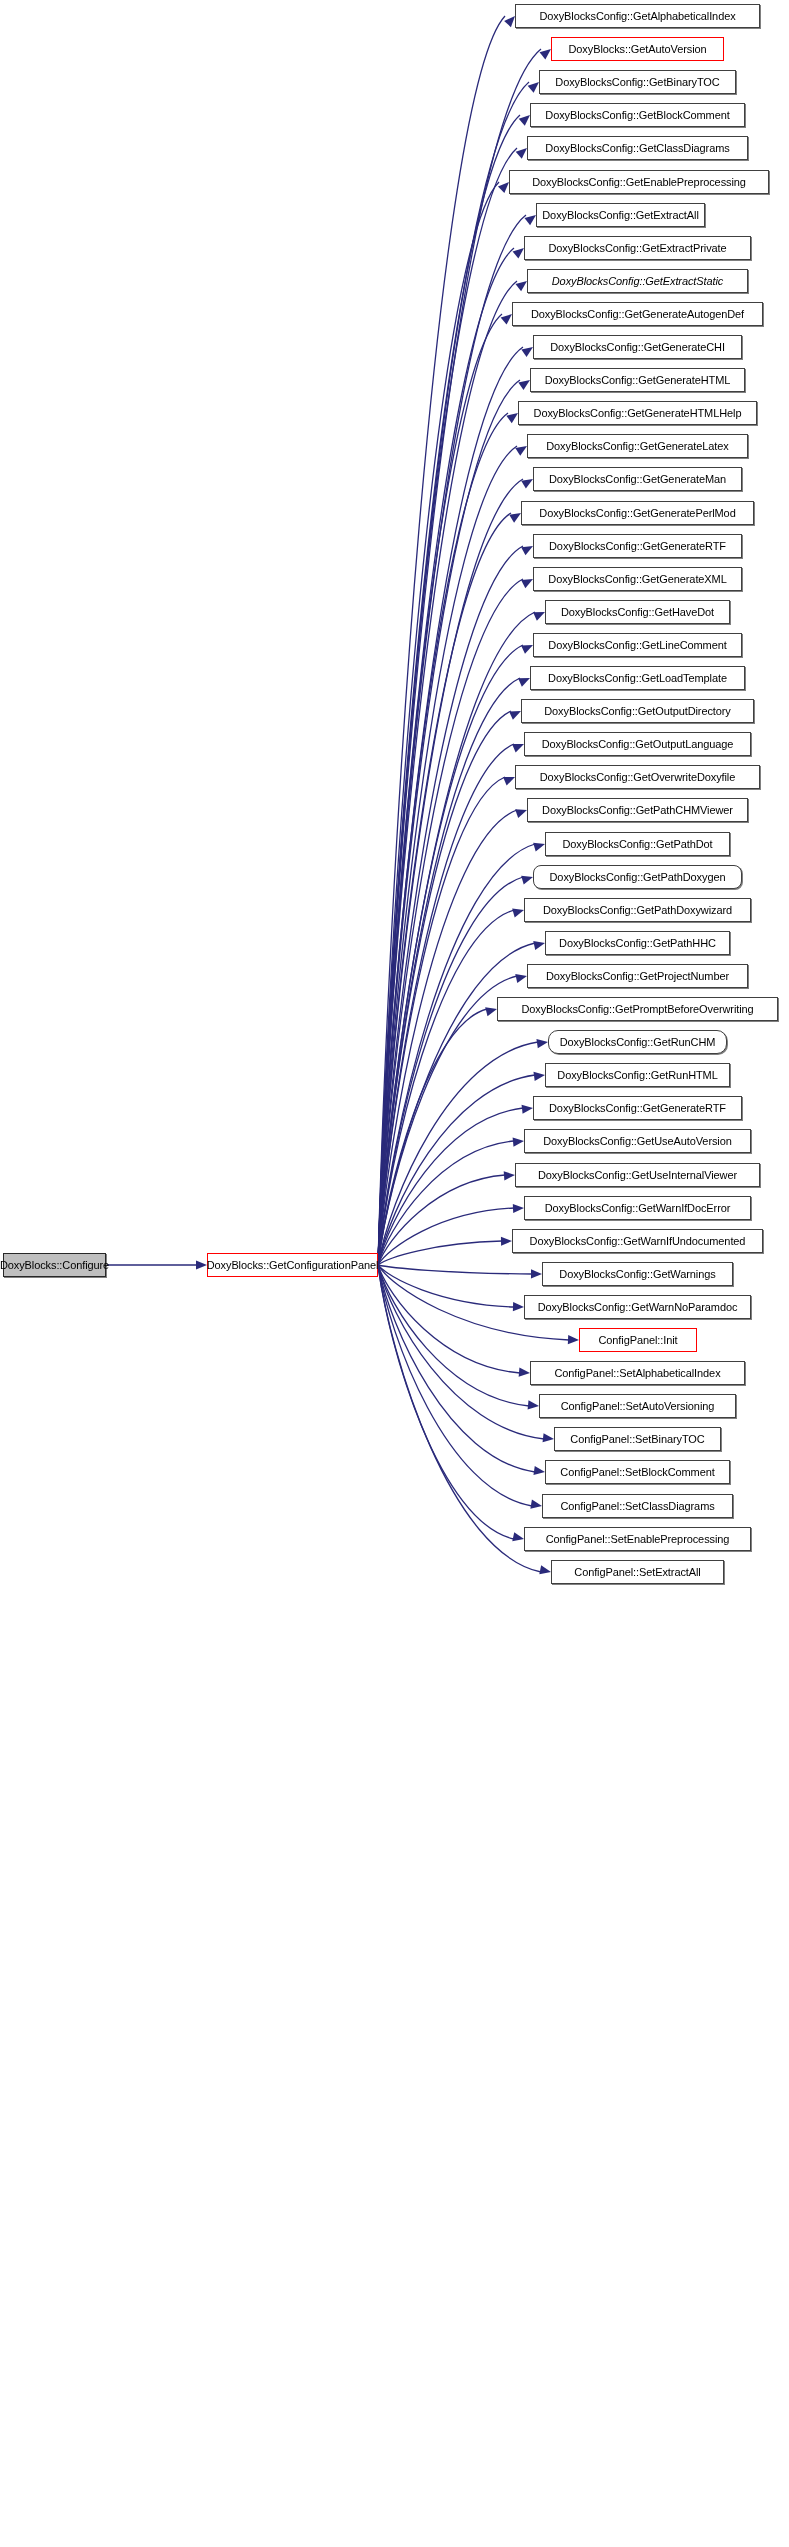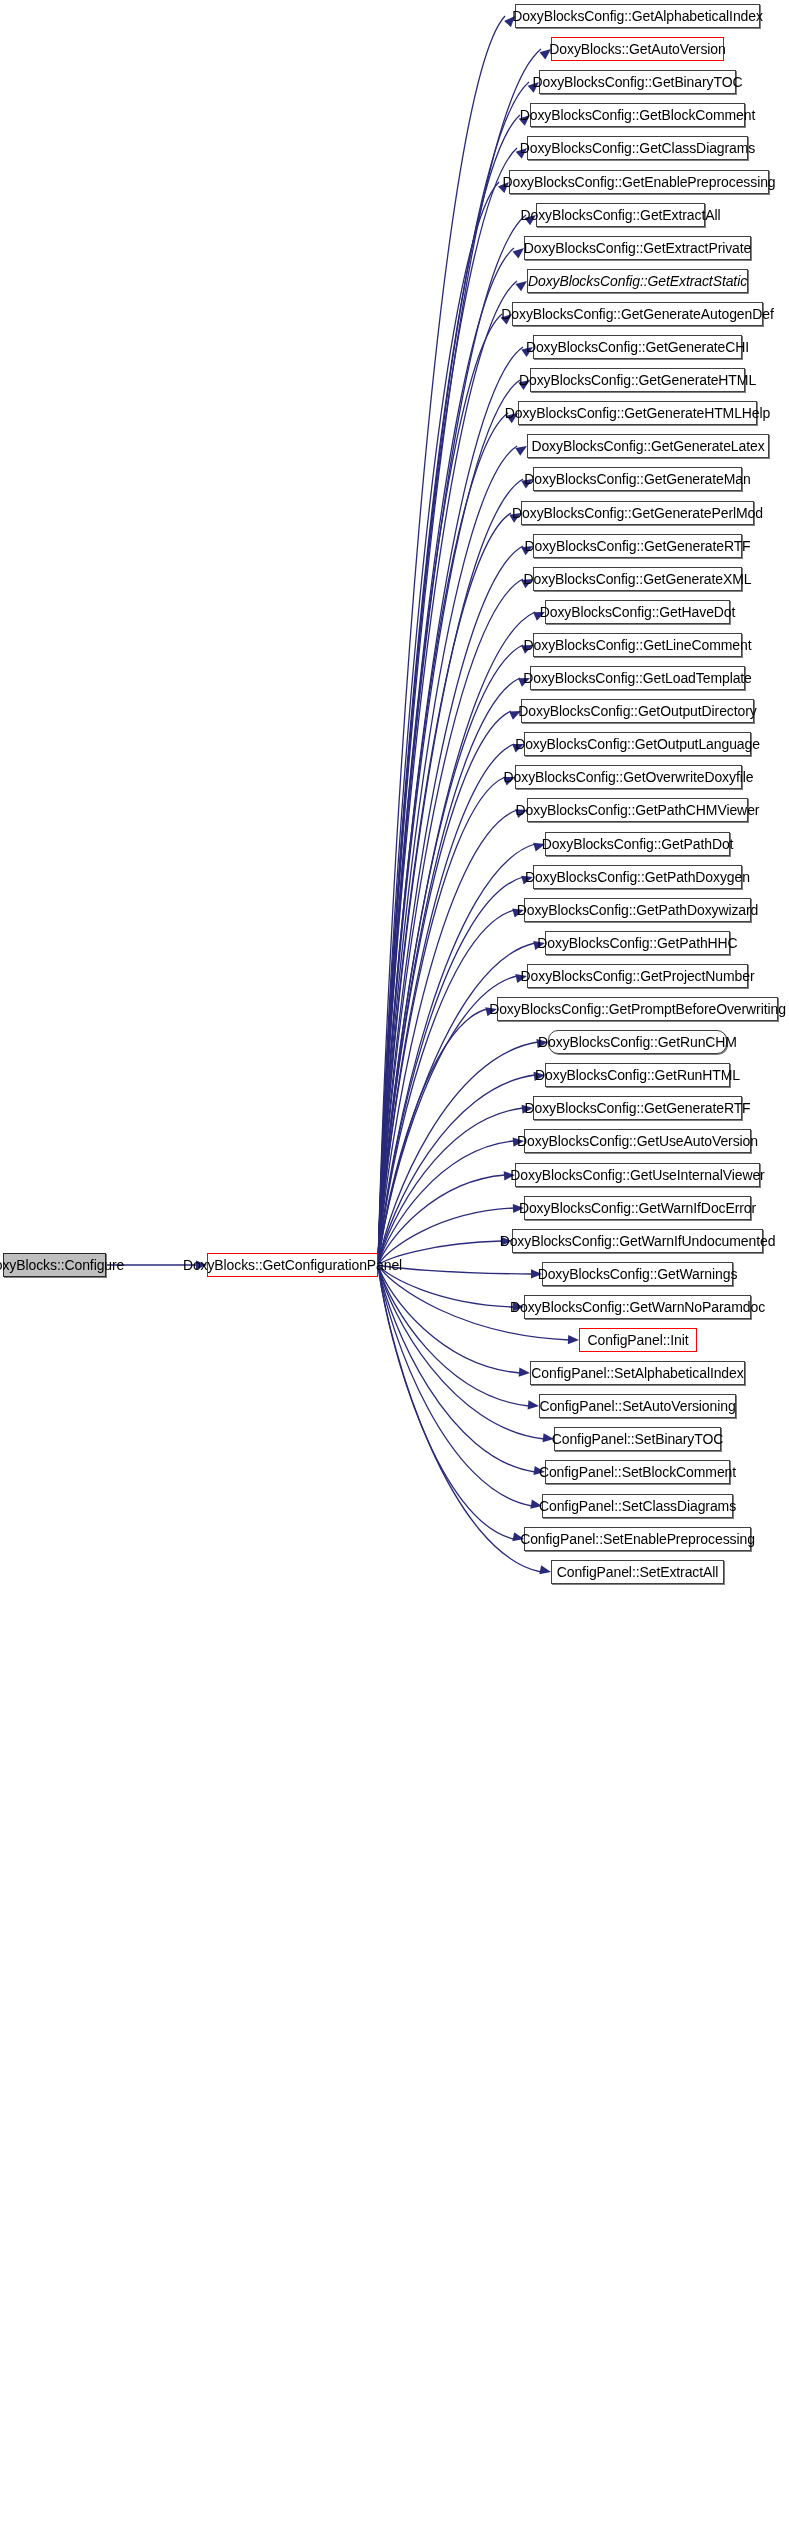--- a/index.html
+++ b/index.html
@@ -5,21 +5,21 @@
   html,body{margin:0;padding:0;background:#ffffff;}
   body{font-family:"Liberation Sans",sans-serif;}
   #graph{position:relative;width:789px;height:2547px;background:#fff;overflow:hidden;}
   #edges{position:absolute;left:0;top:0;width:789px;height:2547px;pointer-events:none;}
   .node{
     position:absolute;
     box-sizing:border-box;
     border:1px solid #404040;
     background:#ffffff;
     color:#000000;
-    font-size:14px;
+    font-size:11px;
     line-height:1;
     display:flex;
     align-items:center;
     justify-content:center;
     white-space:nowrap;
     height:24px;
     box-shadow:1px 1px 0 0 #808080;
     letter-spacing:-0.1px;
   }
   .node.root{
@@ -175,21 +175,21 @@
       </div>
       <div class="node" style="left: 533px; top: 335px; width: 209px;">
         <span class="lbl">DoxyBlocksConfig::GetGenerateCHI</span>
       </div>
       <div class="node" style="left: 530px; top: 368px; width: 215px;">
         <span class="lbl">DoxyBlocksConfig::GetGenerateHTML</span>
       </div>
       <div class="node" style="left: 518px; top: 401px; width: 239px;">
         <span class="lbl">DoxyBlocksConfig::GetGenerateHTMLHelp</span>
       </div>
-      <div class="node" style="left: 527px; top: 434px; width: 242px;">
+      <div class="node" style="left: 527px; top: 434px; width: 221px;">
         <span class="lbl">DoxyBlocksConfig::GetGenerateLatex</span>
       </div>
       <div class="node" style="left: 533px; top: 467px; width: 209px;">
         <span class="lbl">DoxyBlocksConfig::GetGenerateMan</span>
       </div>
       <div class="node" style="left: 521px; top: 501px; width: 233px;">
         <span class="lbl">DoxyBlocksConfig::GetGeneratePerlMod</span>
       </div>
       <div class="node" style="left: 533px; top: 534px; width: 209px;">
         <span class="lbl">DoxyBlocksConfig::GetGenerateRTF</span>
@@ -205,30 +205,30 @@
       </div>
       <div class="node" style="left: 530px; top: 666px; width: 215px;">
         <span class="lbl">DoxyBlocksConfig::GetLoadTemplate</span>
       </div>
       <div class="node" style="left: 521px; top: 699px; width: 233px;">
         <span class="lbl">DoxyBlocksConfig::GetOutputDirectory</span>
       </div>
       <div class="node" style="left: 524px; top: 732px; width: 227px;">
         <span class="lbl">DoxyBlocksConfig::GetOutputLanguage</span>
       </div>
-      <div class="node" style="left: 515px; top: 765px; width: 227px;">
+      <div class="node" style="left: 515px; top: 765px; width: 245px;">
         <span class="lbl">DoxyBlocksConfig::GetOverwriteDoxyfile</span>
       </div>
       <div class="node" style="left: 527px; top: 798px; width: 221px;">
         <span class="lbl">DoxyBlocksConfig::GetPathCHMViewer</span>
       </div>
       <div class="node" style="left: 545px; top: 832px; width: 185px;">
         <span class="lbl">DoxyBlocksConfig::GetPathDot</span>
       </div>
-      <div class="node" style="left: 533px; top: 865px; width: 209px;">
+      <div class="node" style="left: 533px; top: 865px; width: 209px; border-radius: 8px;">
         <span class="lbl">DoxyBlocksConfig::GetPathDoxygen</span>
       </div>
       <div class="node" style="left: 524px; top: 898px; width: 227px;">
         <span class="lbl">DoxyBlocksConfig::GetPathDoxywizard</span>
       </div>
       <div class="node" style="left: 545px; top: 931px; width: 185px;">
         <span class="lbl">DoxyBlocksConfig::GetPathHHC</span>
       </div>
       <div class="node" style="left: 527px; top: 964px; width: 221px;">
         <span class="lbl">DoxyBlocksConfig::GetProjectNumber</span>

